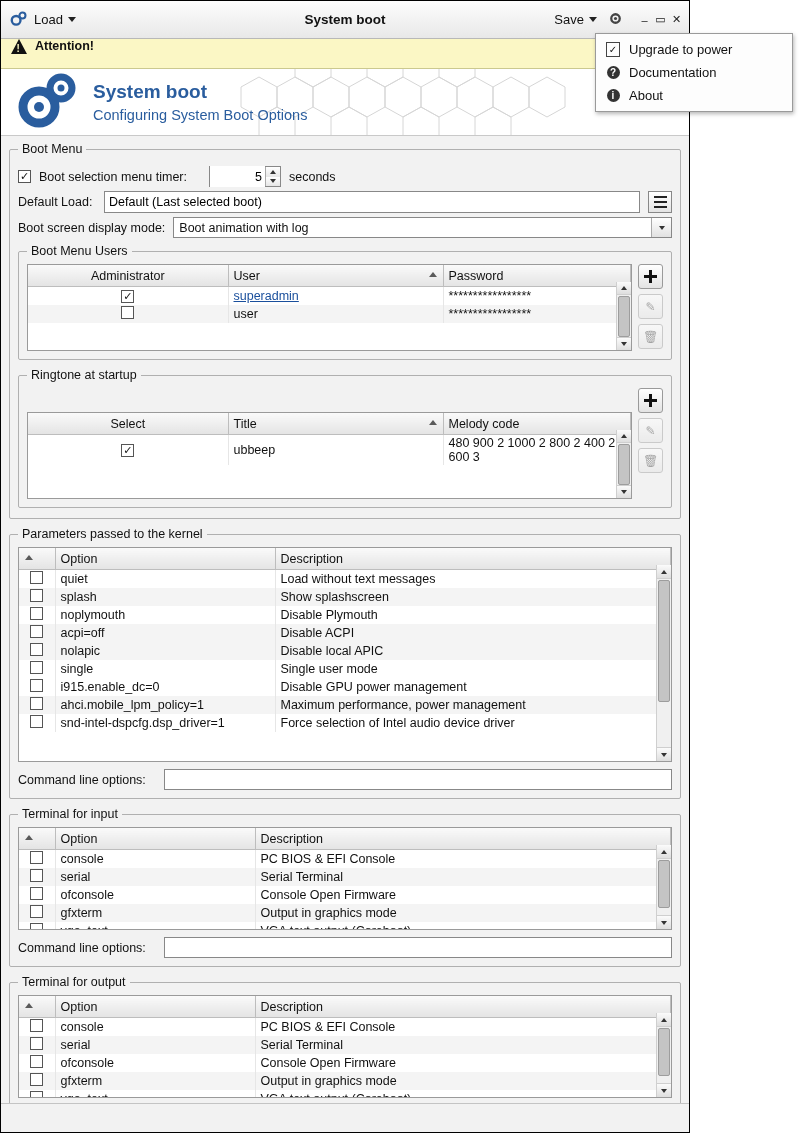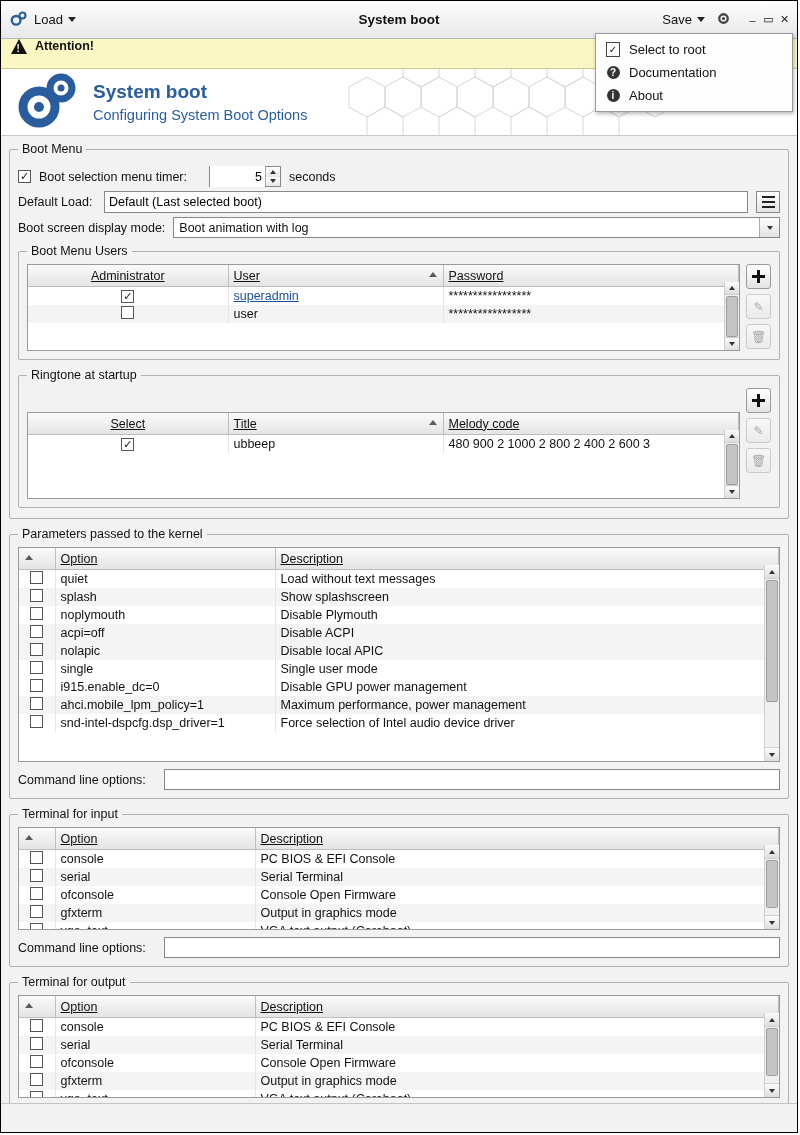--- a/index.html
+++ b/index.html
@@ -5,21 +5,21 @@
   html,body{margin:0;padding:0;}
   body{
     width:800px;height:1135px;
     background:#ffffff;
     font-family:"Liberation Sans", sans-serif;
     font-size:12.5px;
     color:#111;
     overflow:hidden;
   }
   .window{
-    width:798px;height:1133px;
+    width:690px;height:1133px;
     border:1px solid #000;
     box-sizing:border-box;
     display:flex;flex-direction:column;
     background:#f2f2f2;
   }
   
   .titlebar{
     height:37px;flex:0 0 37px;
     background:linear-gradient(#fdfdfd,#e8e8e8);
     border-bottom:1px solid #b8b8b8;
@@ -108,21 +108,20 @@
   .tablewrap{display:flex;gap:6px;align-items:flex-start;}
   .tbl{
     flex:1;border:1px solid #9a9a9a;background:#fff;overflow:hidden;position:relative;
   }
   table{border-collapse:collapse;width:100%;font-size:12.5px;table-layout:fixed;}
   th{
     background:linear-gradient(#fafafa,#e4e4e4);
     border-right:1px solid #bdbdbd;border-bottom:1px solid #bdbdbd;
     font-weight:normal;text-align:left;padding:2px 5px;height:17px;
     position:relative;
-    text-decoration:underline;
   }
   th.center{text-align:center;}
   td{border-right:1px solid #e6e6e6;padding:1px 5px;height:16px;vertical-align:middle;}
   tr.alt td{background:#f4f4f4;}
   .sortasc:after{
     content:"";position:absolute;right:6px;top:7px;
     width:0;height:0;border-left:4px solid transparent;border-right:4px solid transparent;border-bottom:5px solid #5a5a5a;
   }
   .sortasc2:after{
     content:"";position:absolute;left:6px;top:7px;
@@ -199,21 +198,21 @@
         <span class="wbtn">✕</span>
       </span>
     </div>
   </div>
 
   <div class="dropmenu">
     <div class="mi">
       <span class="mi-ico">
           <span class="chk-ico">✓</span>
         </span>
-      <span>Select to root</span>
+      <span>Upgrade to power</span>
     </div>
     <div class="mi">
       <span class="mi-ico">
           <span class="circ">?</span>
         </span>
       <span>Documentation</span>
     </div>
     <div class="mi">
       <span class="mi-ico">
           <span class="circ">i</span>

